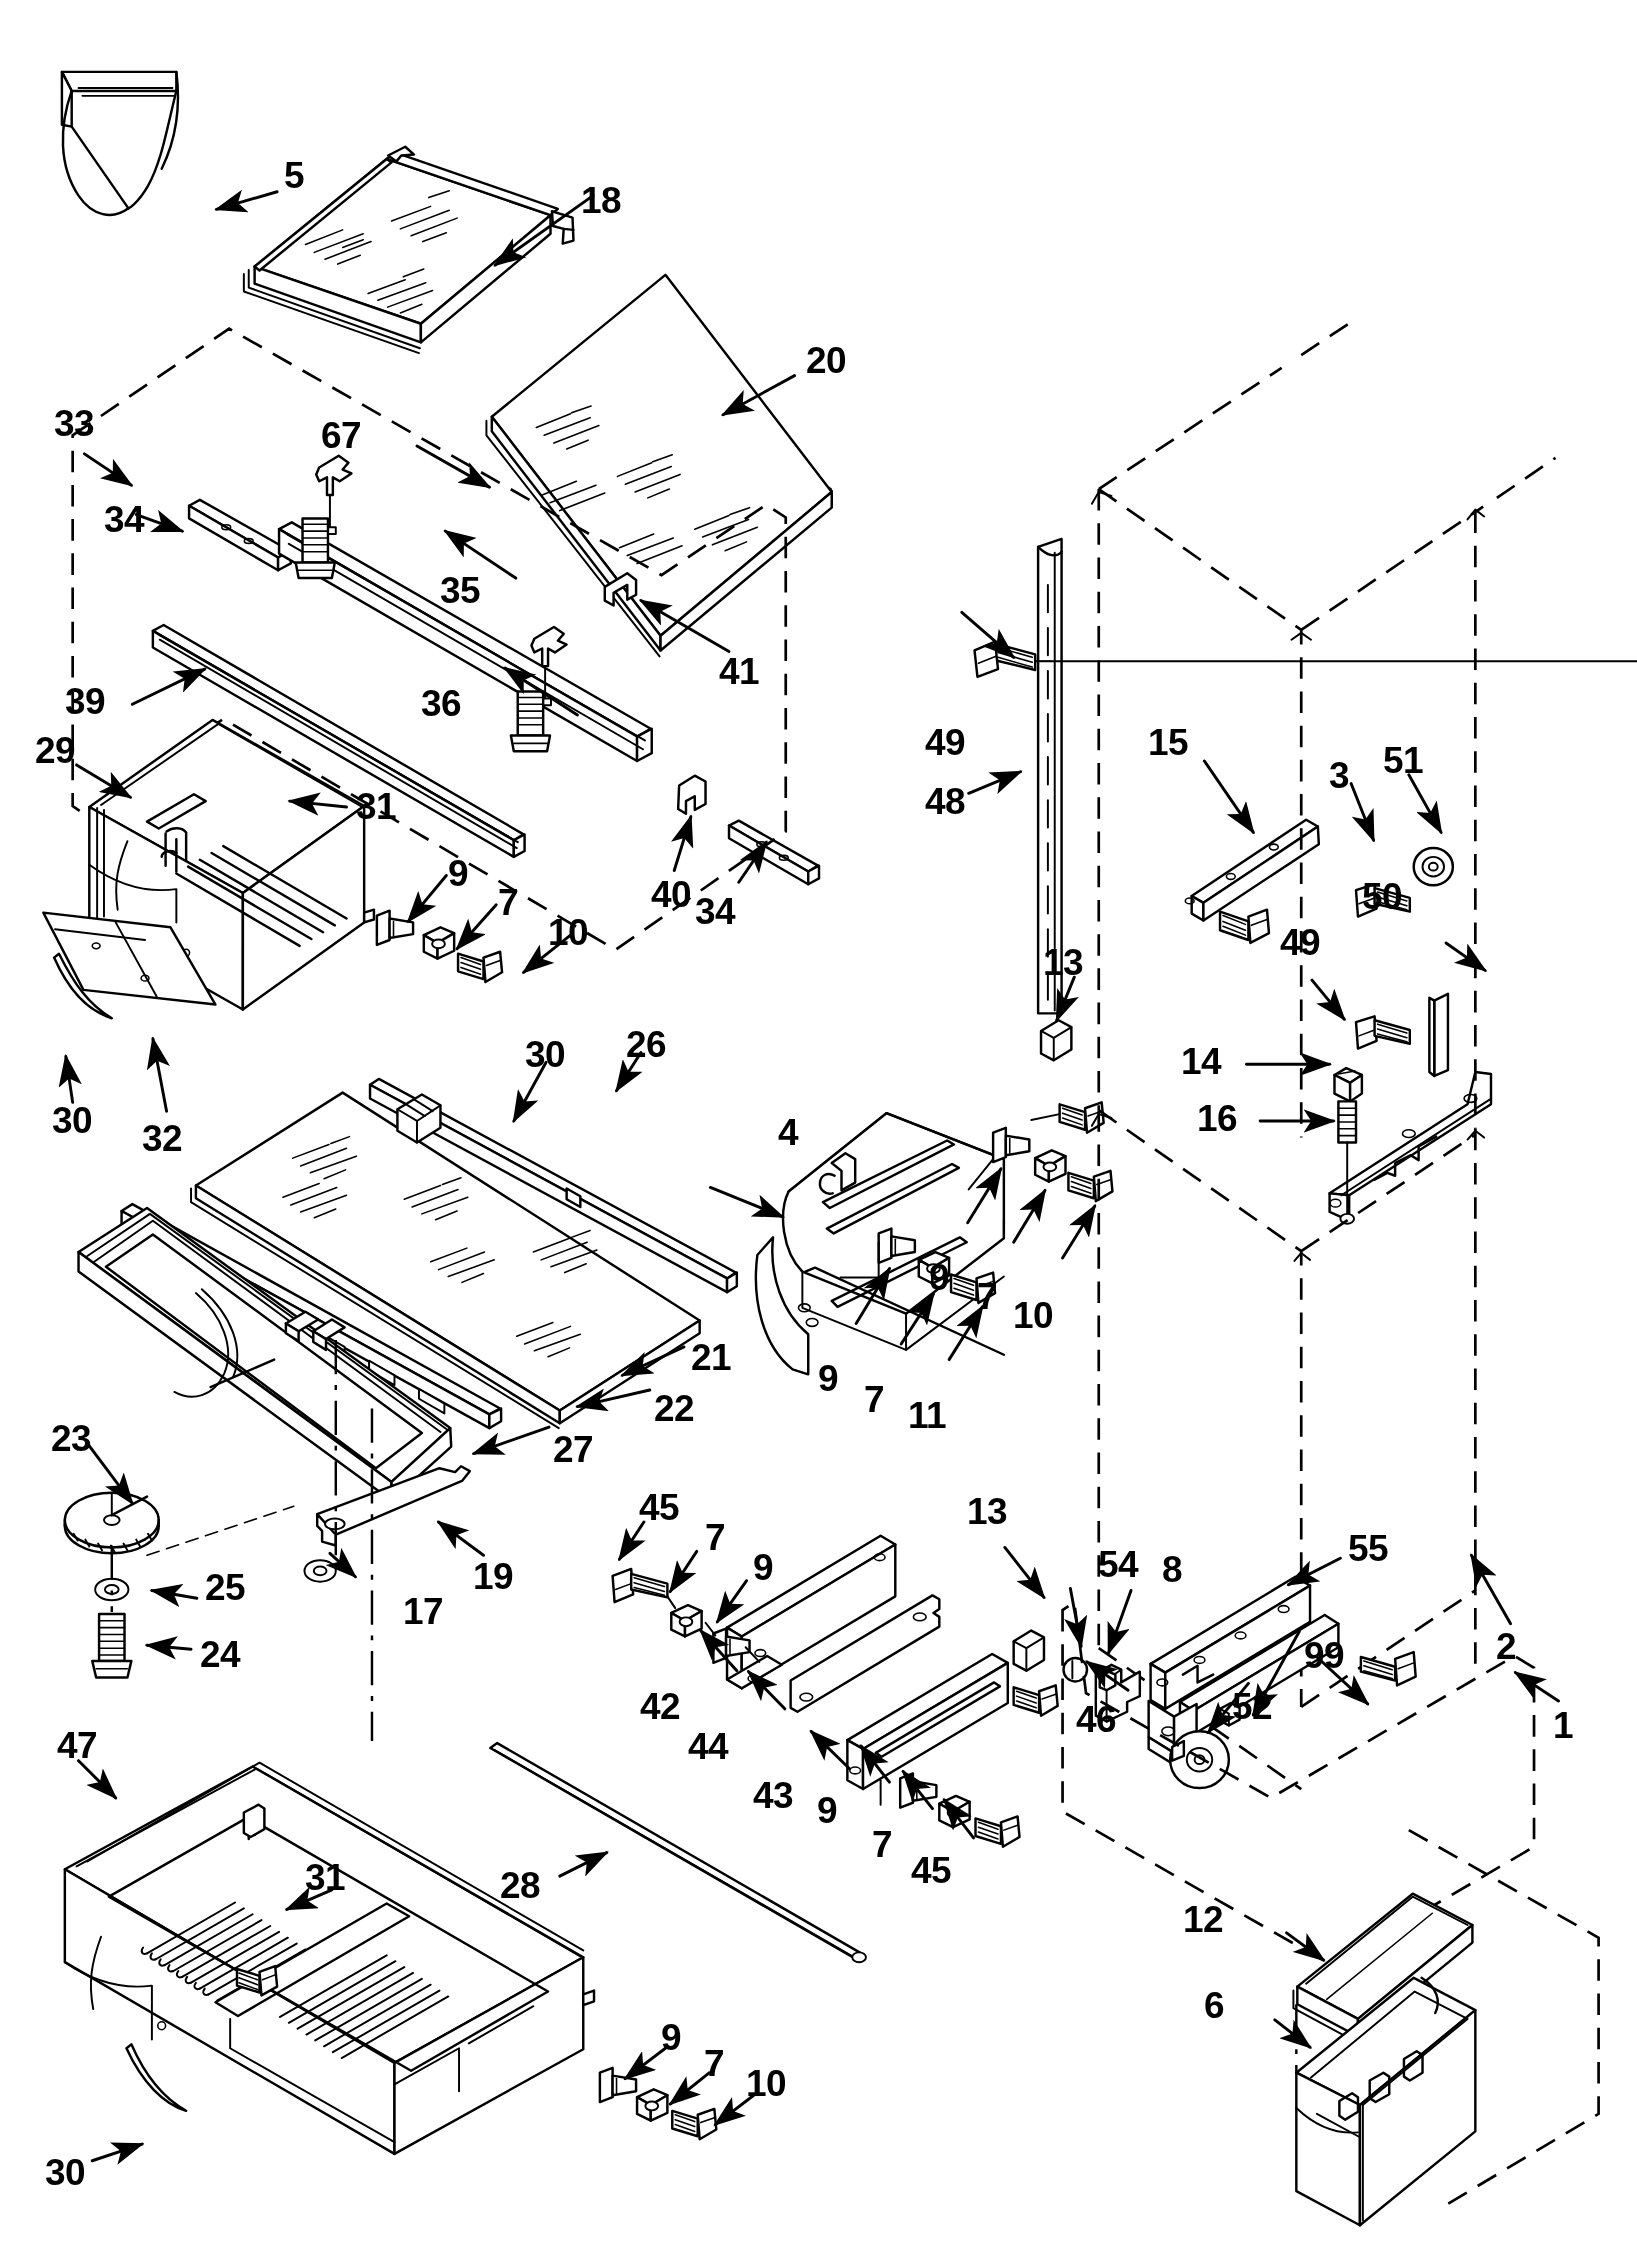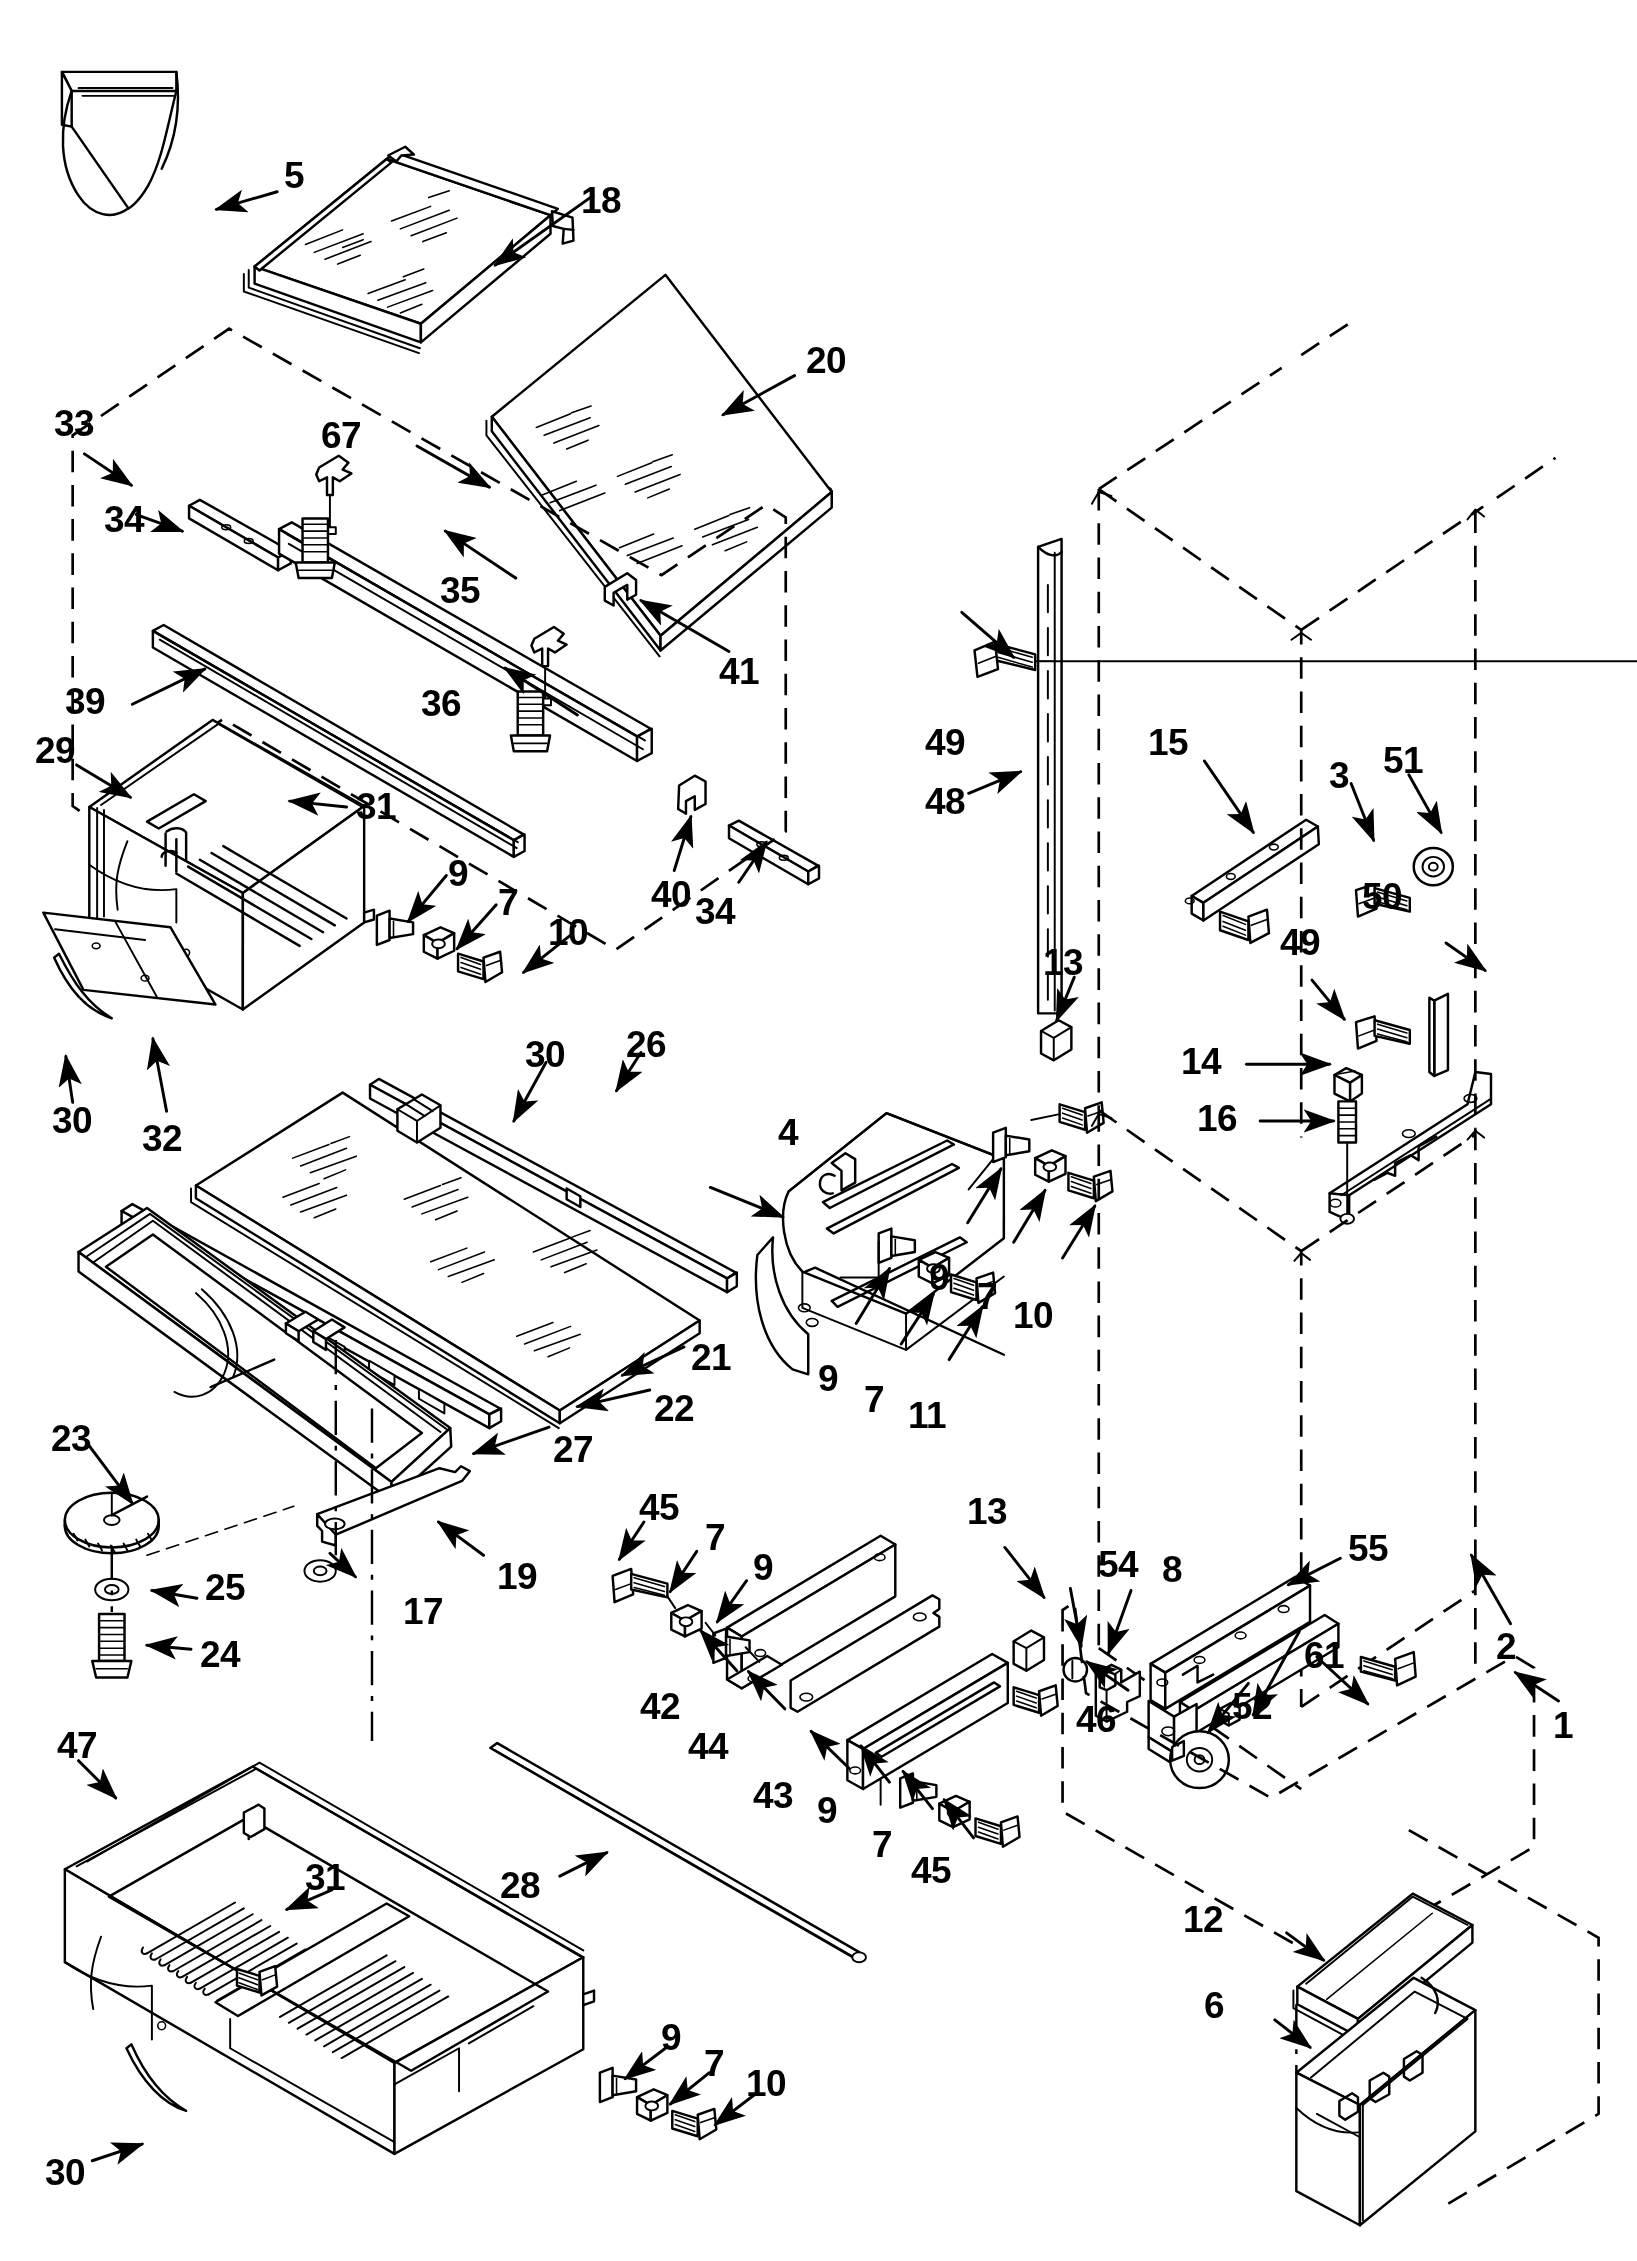--- a/index.html
+++ b/index.html
@@ -890,31 +890,31 @@
   <div class="lbl" style="left:977px;top:1278px">7</div>
   <div class="lbl" style="left:1013px;top:1297px">10</div>
   <div class="lbl" style="left:818px;top:1360px">9</div>
   <div class="lbl" style="left:864px;top:1381px">7</div>
   <div class="lbl" style="left:908px;top:1397px">11</div>
   <div class="lbl" style="left:691px;top:1339px">21</div>
   <div class="lbl" style="left:654px;top:1390px">22</div>
   <div class="lbl" style="left:553px;top:1431px">27</div>
   <div class="lbl" style="left:51px;top:1420px">23</div>
   <div class="lbl" style="left:403px;top:1593px">17</div>
-  <div class="lbl" style="left:497px;top:1558px">19</div>
+  <div class="lbl" style="left:473px;top:1558px">19</div>
   <div class="lbl" style="left:205px;top:1569px">25</div>
   <div class="lbl" style="left:200px;top:1636px">24</div>
   <div class="lbl" style="left:639px;top:1489px">45</div>
   <div class="lbl" style="left:705px;top:1519px">7</div>
   <div class="lbl" style="left:753px;top:1549px">9</div>
   <div class="lbl" style="left:967px;top:1493px">13</div>
   <div class="lbl" style="left:1098px;top:1546px">54</div>
   <div class="lbl" style="left:1162px;top:1551px">8</div>
   <div class="lbl" style="left:1348px;top:1530px">55</div>
-  <div class="lbl" style="left:1304px;top:1637px">61</div>
+  <div class="lbl" style="left:1304px;top:1637px">99</div>
   <div class="lbl" style="left:1232px;top:1688px">52</div>
   <div class="lbl" style="left:1496px;top:1628px">2</div>
   <div class="lbl" style="left:640px;top:1688px">42</div>
   <div class="lbl" style="left:688px;top:1728px">44</div>
   <div class="lbl" style="left:753px;top:1777px">43</div>
   <div class="lbl" style="left:817px;top:1792px">9</div>
   <div class="lbl" style="left:872px;top:1826px">7</div>
   <div class="lbl" style="left:911px;top:1852px">45</div>
   <div class="lbl" style="left:1076px;top:1701px">46</div>
   <div class="lbl" style="left:1553px;top:1707px">1</div>

